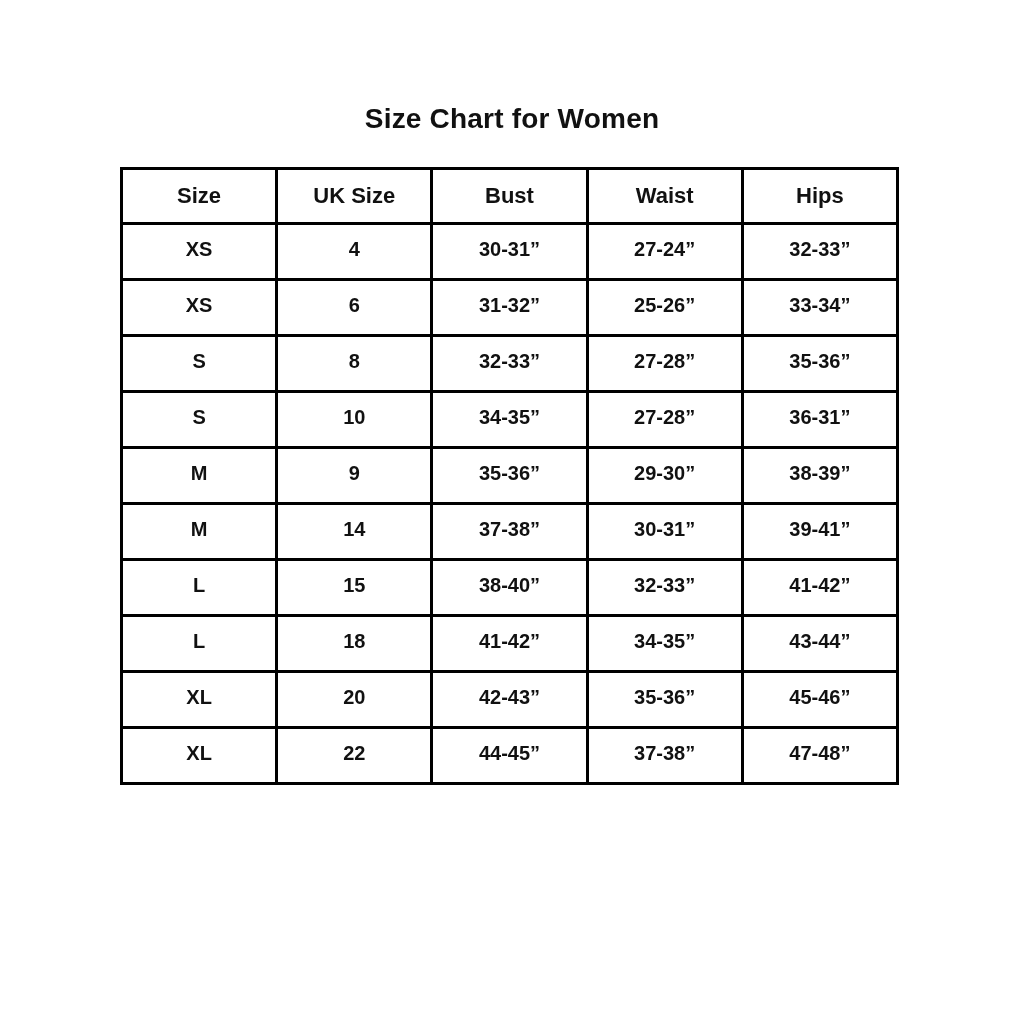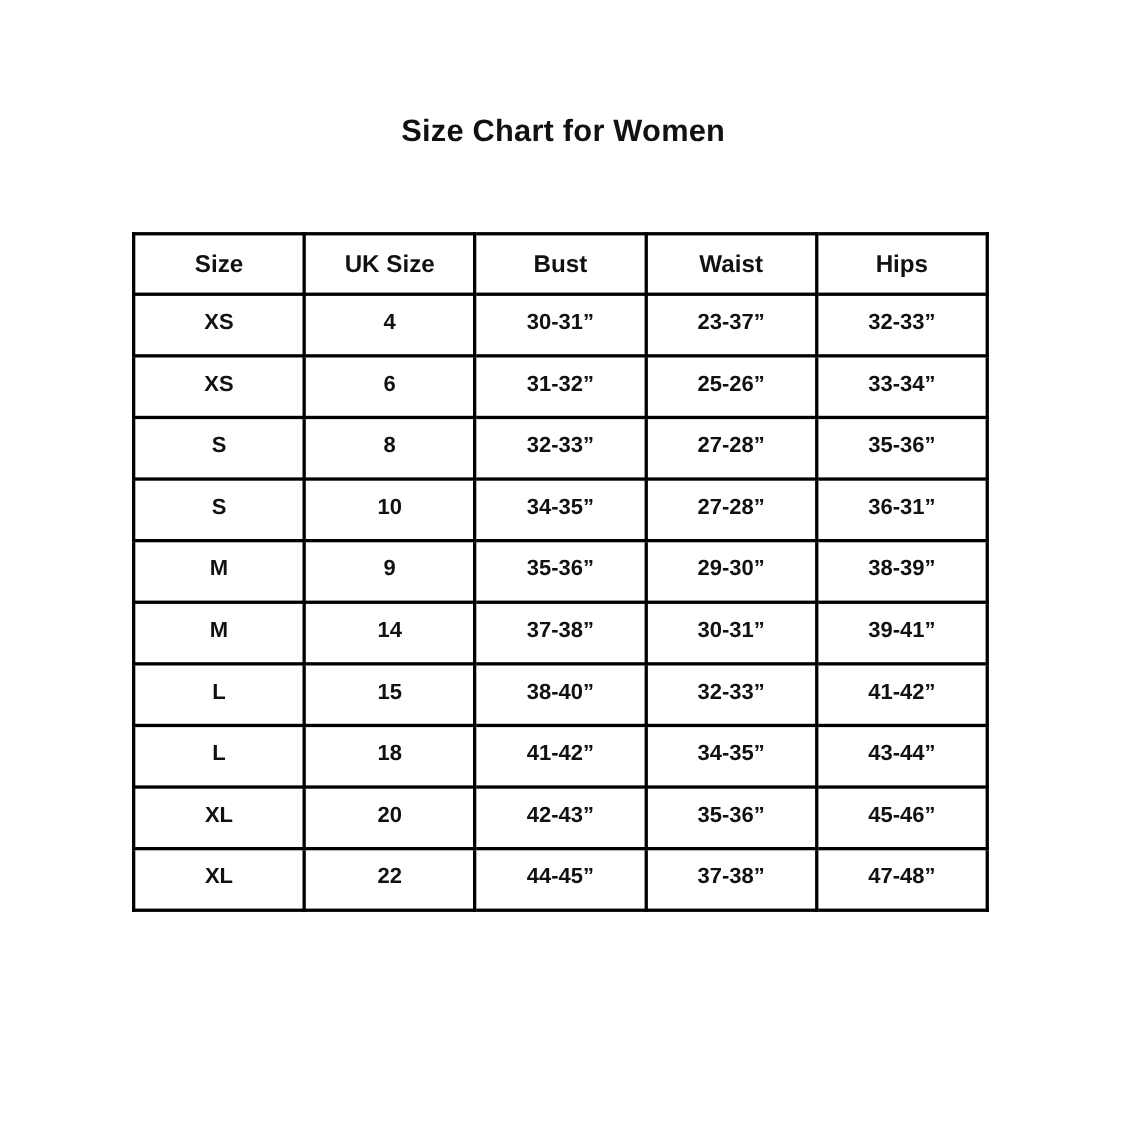--- a/index.html
+++ b/index.html
@@ -24,21 +24,20 @@
     font-size: 28px;
     font-weight: bold;
     letter-spacing: 0.2px;
     color: #111111;
   }
   .table-wrap {
     position: absolute;
     left: 120px;
     top: 167px;
     width: 779px;
-    margin-top: 44px;
   }
   table.size-table {
     width: 100%;
     border-collapse: collapse;
     table-layout: fixed;
     background: #ffffff;
   }
   table.size-table th,
   table.size-table td {
     border: 3px solid #000000;
@@ -74,21 +73,21 @@
           <th>Bust</th>
           <th>Waist</th>
           <th>Hips</th>
         </tr>
     </thead>
     <tbody id="table-body">
         <tr>
           <td>XS</td>
           <td>4</td>
           <td>30-31”</td>
-          <td>23-37”</td>
+          <td>27-24”</td>
           <td>32-33”</td>
         </tr>
         <tr>
           <td>XS</td>
           <td>6</td>
           <td>31-32”</td>
           <td>25-26”</td>
           <td>33-34”</td>
         </tr>
         <tr>

